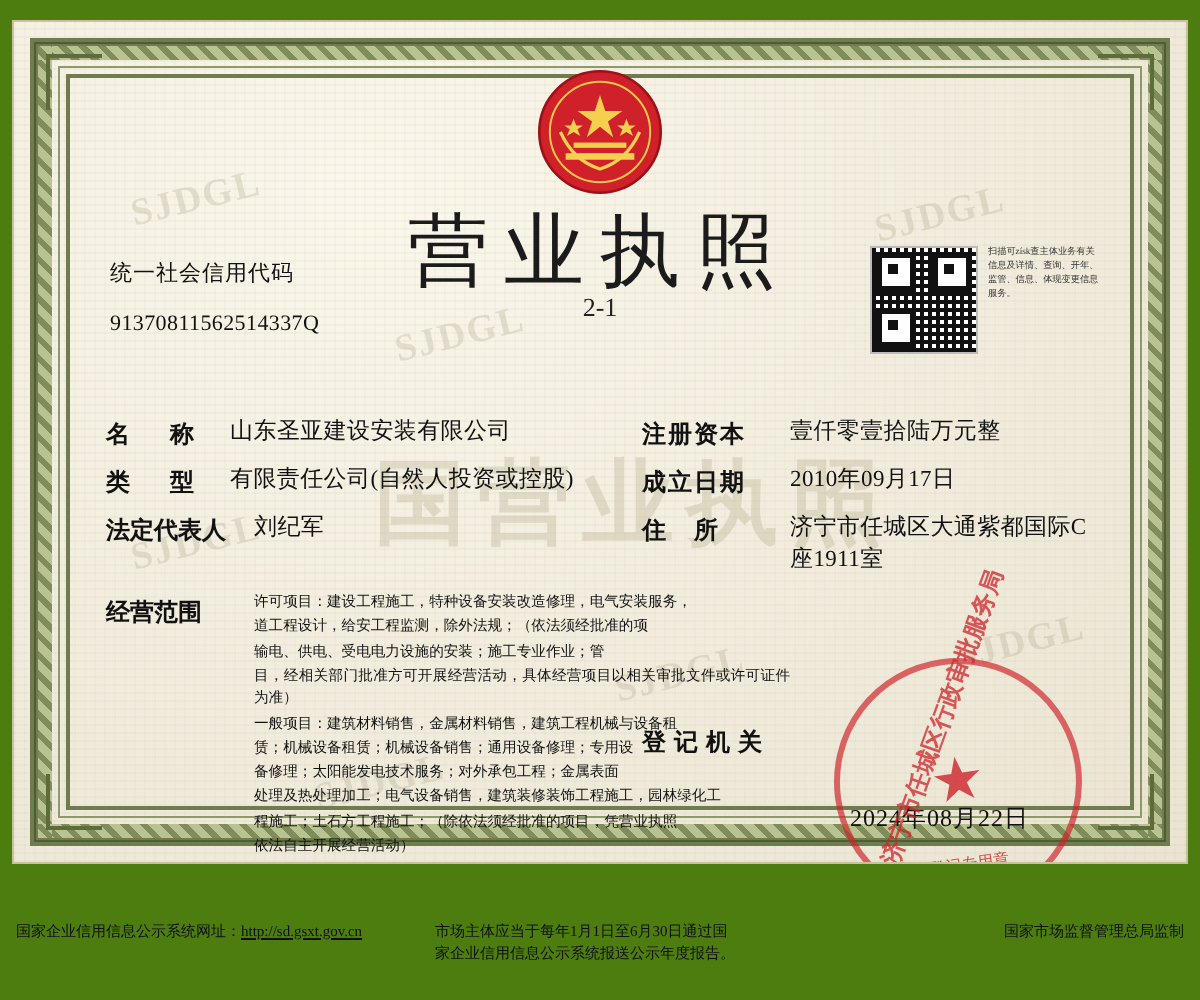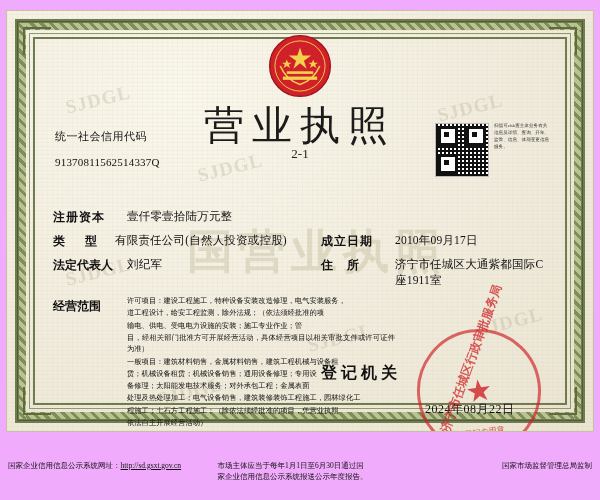--- a/index.html
+++ b/index.html
@@ -11,21 +11,21 @@
     height: 500px;
     background: #ffffff;
     font-family: "Liberation Sans", sans-serif;
     overflow: hidden;
   }
 
   .page {
     position: relative;
     width: 600px;
     height: 500px;
-    background: #f0abfc;
+    background: #4d7c0f;
   }
 
   
   .cert {
     position: absolute;
     left: 6px;
     top: 10px;
     width: 588px;
     height: 422px;
     background: #f3efe2;
@@ -267,21 +267,21 @@
     text-align: justify;
   }
   .scope-text p { margin: 0 0 1px 0; }
 
   
   .registry {
     position: absolute;
     left: 314px;
     top: 352px;
     font-family: "Liberation Serif", serif;
-    font-size: 16px;
+    font-size: 12px;
     font-weight: bold;
     letter-spacing: 4px;
     color: #111;
   }
   .reg-date {
     position: absolute;
     left: 404px;
     top: 390px;
     font-family: "Liberation Serif", serif;
     font-size: 12px;
@@ -417,20 +417,24 @@
     </div>
 
     <div class="title-block">
       <div class="title">营业执照</div>
       <div class="serial">2-1</div>
     </div>
 
     <div class="fields">
 
       <div class="row">
+        <div class="col-l">
+          <span class="fl">名　称</span>
+          <span class="fv">山东圣亚建设安装有限公司</span>
+        </div>
         <div class="col-r">
           <span class="fl wide">注册资本</span>
           <span class="fv">壹仟零壹拾陆万元整</span>
         </div>
       </div>
 
       <div class="row">
         <div class="col-l">
           <span class="fl">类　型</span>
           <span class="fv">有限责任公司(自然人投资或控股)</span>

